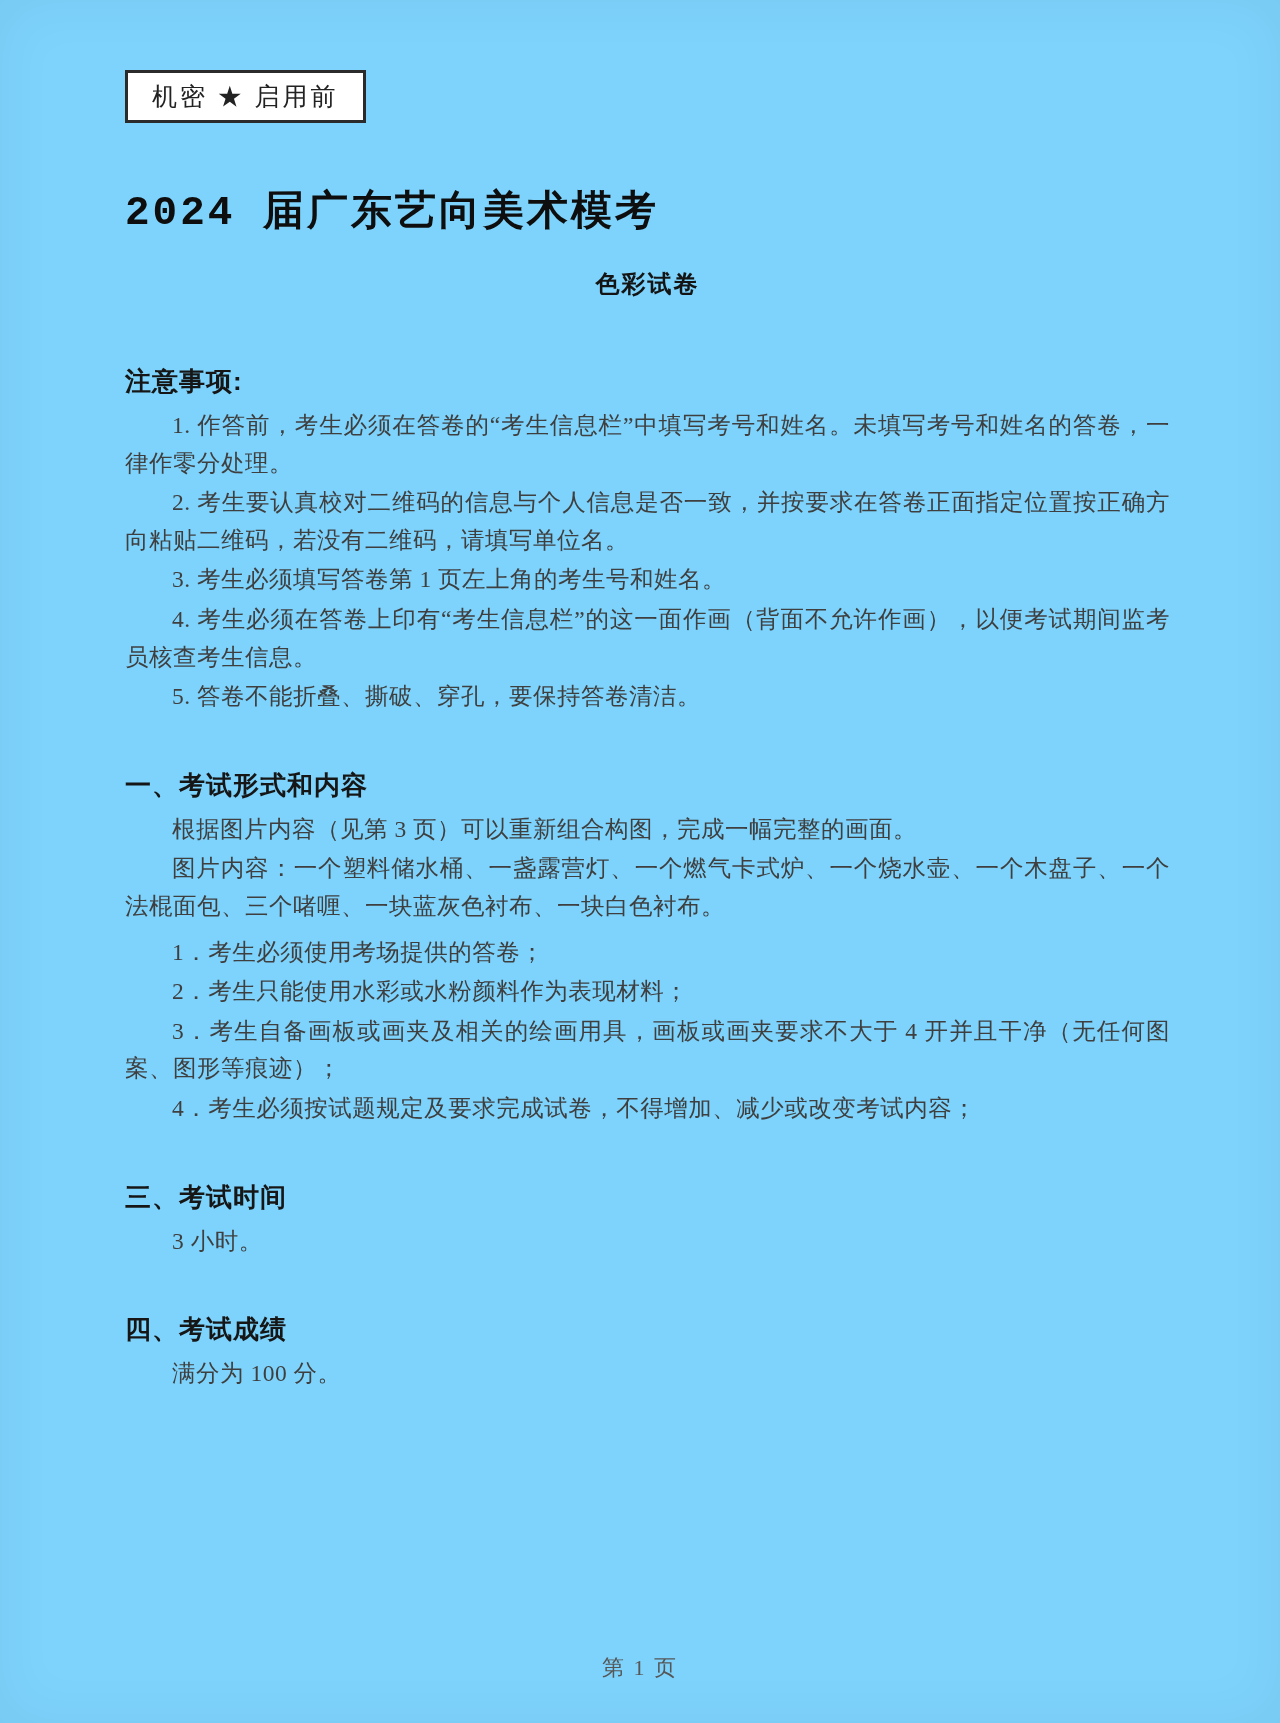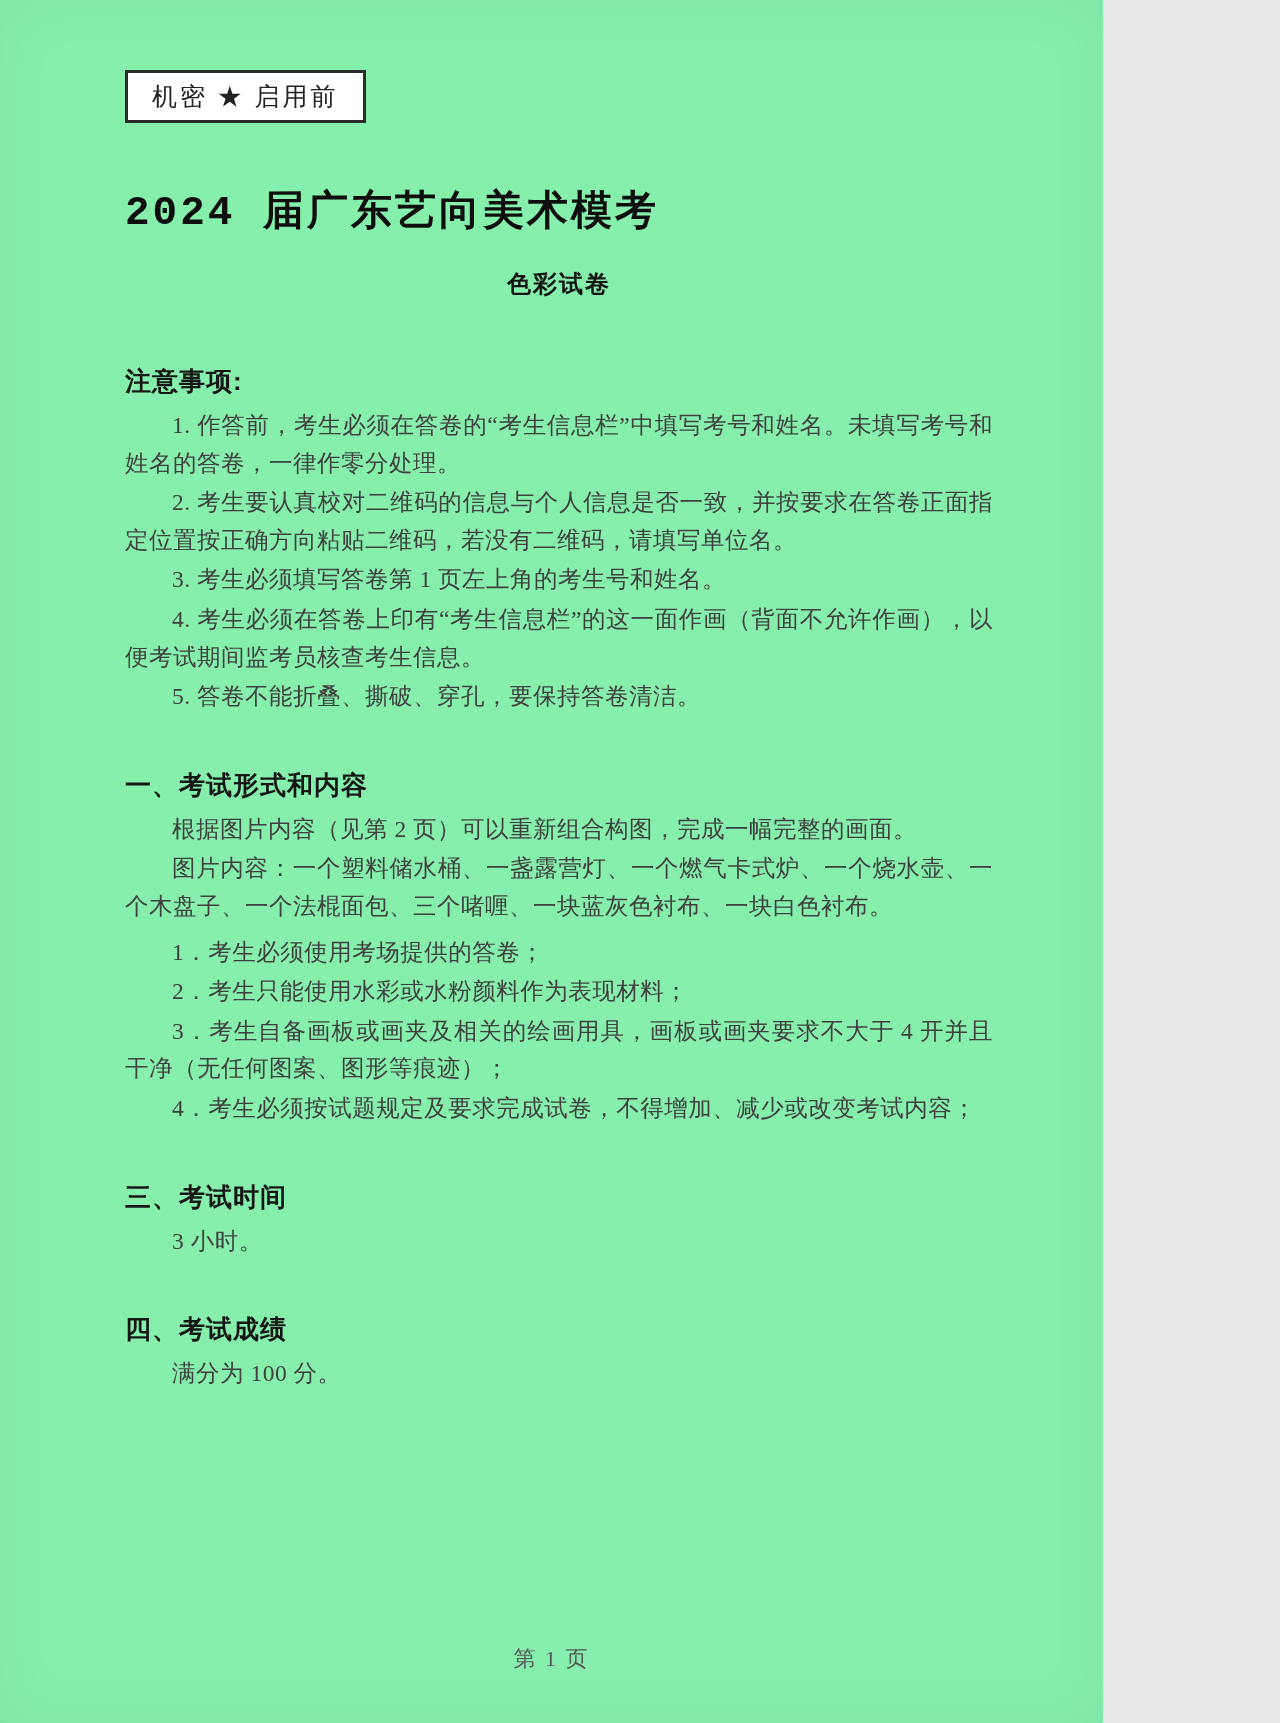--- a/index.html
+++ b/index.html
@@ -4,23 +4,23 @@
 <style>
   * { margin: 0; padding: 0; box-sizing: border-box; }
   html, body { background: #e9e9e9; }
   body {
     width: 1280px;
     height: 1723px;
     font-family: "Liberation Serif", serif;
     position: relative;
   }
   .page {
-    width: 1103px;
+    width: 1280px;
     height: 1723px;
-    background: #86efac;
+    background: #7dd3fc;
     box-shadow: inset 0 0 60px rgba(0,0,0,0.05);
     position: relative;
     padding: 70px 110px 12px 125px;
     overflow: hidden;
   }
   .security-box {
     display: inline-block;
     border: 3px solid #2b2b2b;
     padding: 7px 24px;
     font-size: 25px;
@@ -67,21 +67,21 @@
     line-height: 37.6px;
     text-align: justify;
     text-indent: 2em;
     color: #3f3f3f;
     letter-spacing: 0.5px;
     margin-top: 2px;
   }
   .para.first { margin-top: 8px; }
   .footer {
     position: absolute;
-    bottom: 49px;
+    bottom: 40px;
     left: 0;
     width: 100%;
     text-align: center;
     font-size: 22px;
     color: #565656;
     letter-spacing: 2px;
   }
 </style>
 </head>
 <body>
@@ -96,21 +96,21 @@
   <h2 class="doc-subtitle">色彩试卷</h2>
 
   <h3 class="notice-heading">注意事项:</h3>
   <p class="para first">1. 作答前，考生必须在答卷的“考生信息栏”中填写考号和姓名。未填写考号和姓名的答卷，一律作零分处理。</p>
   <p class="para">2. 考生要认真校对二维码的信息与个人信息是否一致，并按要求在答卷正面指定位置按正确方向粘贴二维码，若没有二维码，请填写单位名。</p>
   <p class="para">3. 考生必须填写答卷第 1 页左上角的考生号和姓名。</p>
   <p class="para">4. 考生必须在答卷上印有“考生信息栏”的这一面作画（背面不允许作画），以便考试期间监考员核查考生信息。</p>
   <p class="para">5. 答卷不能折叠、撕破、穿孔，要保持答卷清洁。</p>
 
   <h3 class="section-heading">一、考试形式和内容</h3>
-  <p class="para first">根据图片内容（见第 2 页）可以重新组合构图，完成一幅完整的画面。</p>
+  <p class="para first">根据图片内容（见第 3 页）可以重新组合构图，完成一幅完整的画面。</p>
   <p class="para">图片内容：一个塑料储水桶、一盏露营灯、一个燃气卡式炉、一个烧水壶、一个木盘子、一个法棍面包、三个啫喱、一块蓝灰色衬布、一块白色衬布。</p>
 
   <p class="para first">1．考生必须使用考场提供的答卷；</p>
   <p class="para">2．考生只能使用水彩或水粉颜料作为表现材料；</p>
   <p class="para">3．考生自备画板或画夹及相关的绘画用具，画板或画夹要求不大于 4 开并且干净（无任何图案、图形等痕迹）；</p>
   <p class="para">4．考生必须按试题规定及要求完成试卷，不得增加、减少或改变考试内容；</p>
 
   <h3 class="section-heading">三、考试时间</h3>
   <p class="para first">3 小时。</p>
 

